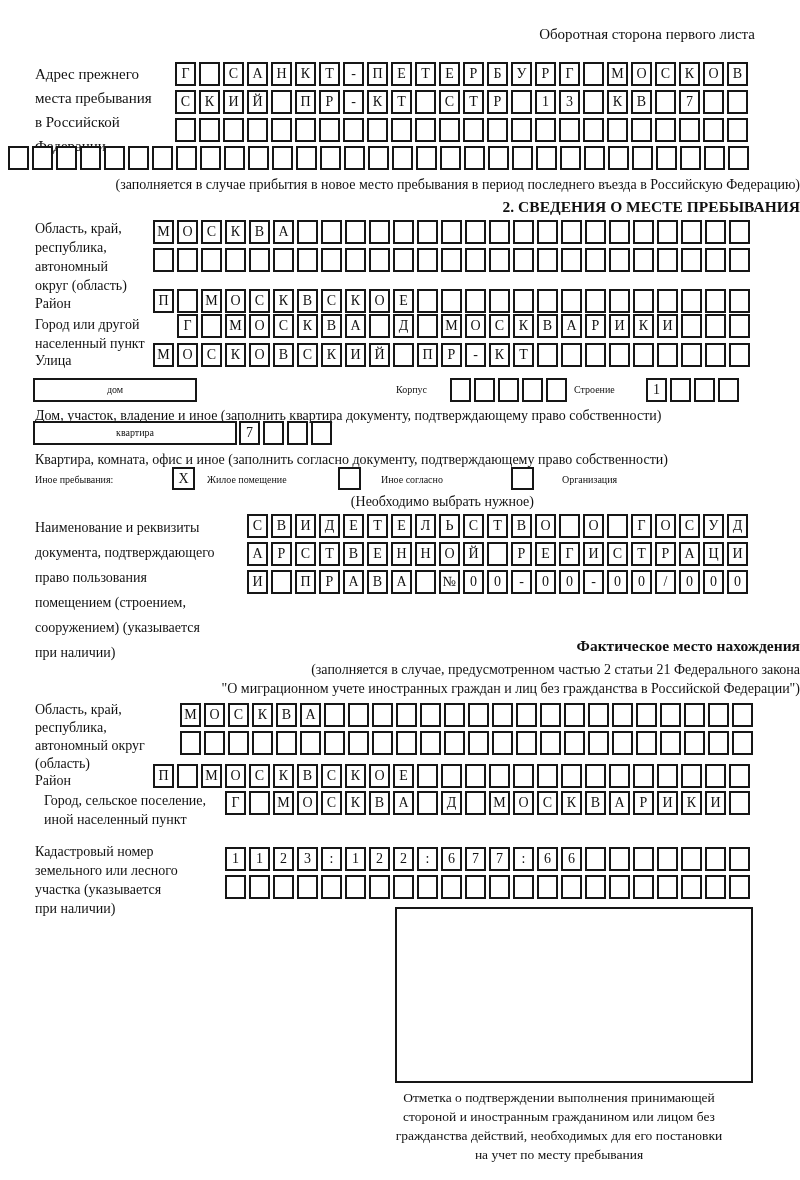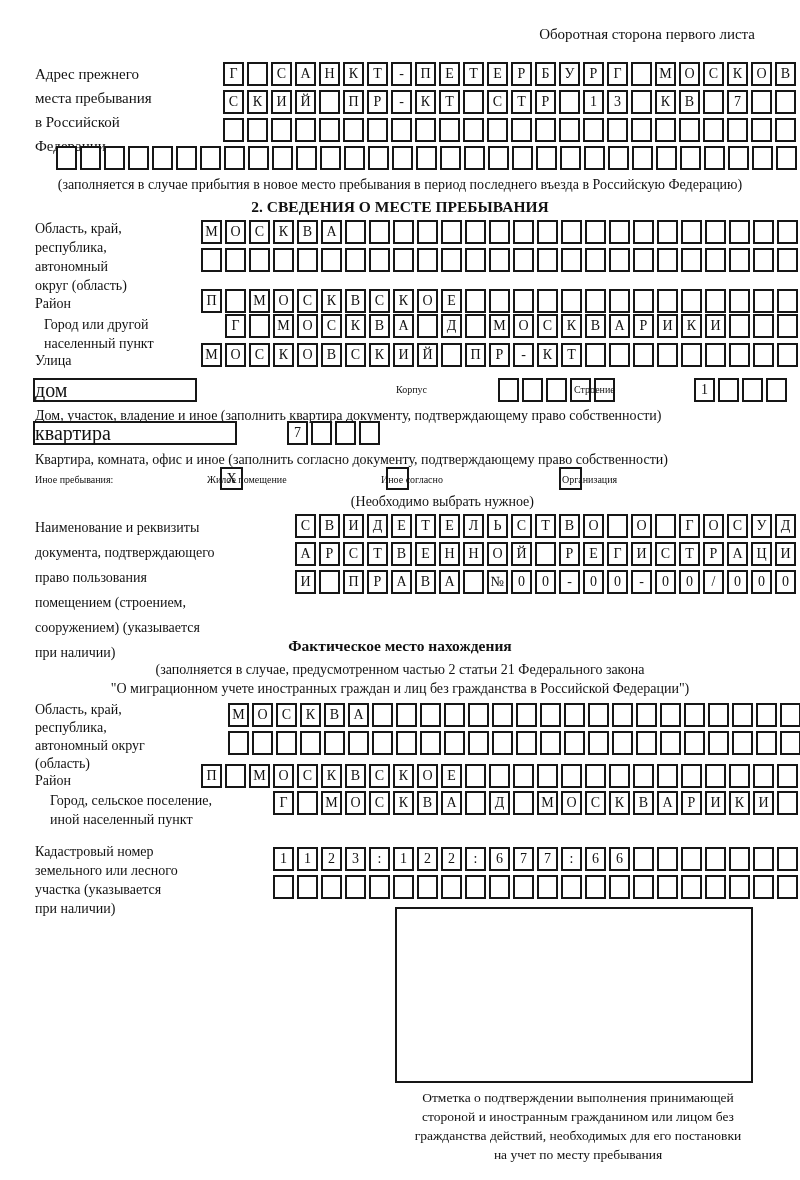--- a/index.html
+++ b/index.html
@@ -4,28 +4,28 @@
 <style>
   html,body{margin:0;padding:0;background:#ffffff;}
   .page{position:relative;width:800px;height:1180px;background:#ffffff;overflow:hidden;
         font-family:"Liberation Serif","DejaVu Serif",serif;color:#111;}
   .t{position:absolute;white-space:pre-line;font-size:14px;line-height:19px;}
   .s1label{font-size:15px;line-height:24px;}
   .doclabel{line-height:25px;}
   .obl3label{line-height:18px;}
   .title{font-size:15px;white-space:nowrap;}
   .heading{font-weight:bold;font-size:15.5px;}
-  .center{left:0;width:800px;text-align:center;}
+  .center{left:0;width:800px;text-align:right;}
   .caption{font-size:14px;}
-  .row{position:absolute;white-space:nowrap;margin-left:48px;}
+  .row{position:absolute;white-space:nowrap;}
   .cell{display:inline-block;width:17px;height:20px;border:2px solid #161616;margin-right:3px;
         text-align:center;font-size:14px;line-height:20px;vertical-align:top;background:#fff;}
   .check .cell{width:19px;height:19px;line-height:19px;}
-  .widebox{position:absolute;height:20px;border:2px solid #161616;
-           font-size:20px;line-height:20px;background:#fff;}
+  .widebox{position:absolute;height:20px;border:2px solid #161616;text-align:center;
+           font-size:10px;line-height:20px;background:#fff;}
   .fieldname{font-size:10px;white-space:nowrap;}
   .stamp{position:absolute;border:2px solid #161616;background:#fff;}
 </style>
 </head>
 <body>
 
 <div class="page">
 
   <div class="t title" style="top:25px;right:45px">Оборотная сторона первого листа</div>
 
@@ -44,21 +44,21 @@
   <div class="t" style="left:35px;top:219px">Область, край,
 республика,
 автономный
 округ (область)</div>
   <div class="row" style="left:153px;top:220px"><span class="cell">М</span><span class="cell">О</span><span class="cell">С</span><span class="cell">К</span><span class="cell">В</span><span class="cell">А</span><span class="cell"></span><span class="cell"></span><span class="cell"></span><span class="cell"></span><span class="cell"></span><span class="cell"></span><span class="cell"></span><span class="cell"></span><span class="cell"></span><span class="cell"></span><span class="cell"></span><span class="cell"></span><span class="cell"></span><span class="cell"></span><span class="cell"></span><span class="cell"></span><span class="cell"></span><span class="cell"></span><span class="cell"></span></div>
   <div class="row" style="left:153px;top:248px"><span class="cell"></span><span class="cell"></span><span class="cell"></span><span class="cell"></span><span class="cell"></span><span class="cell"></span><span class="cell"></span><span class="cell"></span><span class="cell"></span><span class="cell"></span><span class="cell"></span><span class="cell"></span><span class="cell"></span><span class="cell"></span><span class="cell"></span><span class="cell"></span><span class="cell"></span><span class="cell"></span><span class="cell"></span><span class="cell"></span><span class="cell"></span><span class="cell"></span><span class="cell"></span><span class="cell"></span><span class="cell"></span></div>
 
   <div class="t" style="left:35px;top:294px">Район</div>
   <div class="row" style="left:153px;top:289px"><span class="cell">П</span><span class="cell"></span><span class="cell">М</span><span class="cell">О</span><span class="cell">С</span><span class="cell">К</span><span class="cell">В</span><span class="cell">С</span><span class="cell">К</span><span class="cell">О</span><span class="cell">Е</span><span class="cell"></span><span class="cell"></span><span class="cell"></span><span class="cell"></span><span class="cell"></span><span class="cell"></span><span class="cell"></span><span class="cell"></span><span class="cell"></span><span class="cell"></span><span class="cell"></span><span class="cell"></span><span class="cell"></span><span class="cell"></span></div>
 
-  <div class="t" style="left:44px;top:315px">Город или другой
+  <div class="t" style="left:35px;top:315px">Город или другой
 населенный пункт</div>
   <div class="row" style="left:177px;top:314px"><span class="cell">Г</span><span class="cell"></span><span class="cell">М</span><span class="cell">О</span><span class="cell">С</span><span class="cell">К</span><span class="cell">В</span><span class="cell">А</span><span class="cell"></span><span class="cell">Д</span><span class="cell"></span><span class="cell">М</span><span class="cell">О</span><span class="cell">С</span><span class="cell">К</span><span class="cell">В</span><span class="cell">А</span><span class="cell">Р</span><span class="cell">И</span><span class="cell">К</span><span class="cell">И</span><span class="cell"></span><span class="cell"></span><span class="cell"></span></div>
 
   <div class="t" style="left:35px;top:351px">Улица</div>
   <div class="row" style="left:153px;top:343px"><span class="cell">М</span><span class="cell">О</span><span class="cell">С</span><span class="cell">К</span><span class="cell">О</span><span class="cell">В</span><span class="cell">С</span><span class="cell">К</span><span class="cell">И</span><span class="cell">Й</span><span class="cell"></span><span class="cell">П</span><span class="cell">Р</span><span class="cell">-</span><span class="cell">К</span><span class="cell">Т</span><span class="cell"></span><span class="cell"></span><span class="cell"></span><span class="cell"></span><span class="cell"></span><span class="cell"></span><span class="cell"></span><span class="cell"></span><span class="cell"></span></div>
 
   <div class="widebox" style="left:33px;top:378px;width:160px">дом</div>
   <div class="t fieldname" style="left:396px;top:380px">Корпус</div>
   <div class="row" style="left:450px;top:378px"><span class="cell"></span><span class="cell"></span><span class="cell"></span><span class="cell"></span><span class="cell"></span></div>
   <div class="t fieldname" style="left:574px;top:380px">Строение</div>
@@ -95,30 +95,30 @@
   <div class="t obl3label" style="left:35px;top:701px">Область, край,
 республика,
 автономный округ
 (область)</div>
   <div class="row" style="left:180px;top:703px"><span class="cell">М</span><span class="cell">О</span><span class="cell">С</span><span class="cell">К</span><span class="cell">В</span><span class="cell">А</span><span class="cell"></span><span class="cell"></span><span class="cell"></span><span class="cell"></span><span class="cell"></span><span class="cell"></span><span class="cell"></span><span class="cell"></span><span class="cell"></span><span class="cell"></span><span class="cell"></span><span class="cell"></span><span class="cell"></span><span class="cell"></span><span class="cell"></span><span class="cell"></span><span class="cell"></span><span class="cell"></span></div>
   <div class="row" style="left:180px;top:731px"><span class="cell"></span><span class="cell"></span><span class="cell"></span><span class="cell"></span><span class="cell"></span><span class="cell"></span><span class="cell"></span><span class="cell"></span><span class="cell"></span><span class="cell"></span><span class="cell"></span><span class="cell"></span><span class="cell"></span><span class="cell"></span><span class="cell"></span><span class="cell"></span><span class="cell"></span><span class="cell"></span><span class="cell"></span><span class="cell"></span><span class="cell"></span><span class="cell"></span><span class="cell"></span><span class="cell"></span></div>
 
   <div class="t" style="left:35px;top:771px">Район</div>
   <div class="row" style="left:153px;top:764px"><span class="cell">П</span><span class="cell"></span><span class="cell">М</span><span class="cell">О</span><span class="cell">С</span><span class="cell">К</span><span class="cell">В</span><span class="cell">С</span><span class="cell">К</span><span class="cell">О</span><span class="cell">Е</span><span class="cell"></span><span class="cell"></span><span class="cell"></span><span class="cell"></span><span class="cell"></span><span class="cell"></span><span class="cell"></span><span class="cell"></span><span class="cell"></span><span class="cell"></span><span class="cell"></span><span class="cell"></span><span class="cell"></span><span class="cell"></span></div>
 
-  <div class="t" style="left:50px;top:791px">Город, сельское поселение,
+  <div class="t" style="left:44px;top:791px">Город, сельское поселение,
 иной населенный пункт</div>
   <div class="row" style="left:225px;top:791px"><span class="cell">Г</span><span class="cell"></span><span class="cell">М</span><span class="cell">О</span><span class="cell">С</span><span class="cell">К</span><span class="cell">В</span><span class="cell">А</span><span class="cell"></span><span class="cell">Д</span><span class="cell"></span><span class="cell">М</span><span class="cell">О</span><span class="cell">С</span><span class="cell">К</span><span class="cell">В</span><span class="cell">А</span><span class="cell">Р</span><span class="cell">И</span><span class="cell">К</span><span class="cell">И</span><span class="cell"></span></div>
 
   <div class="t" style="left:35px;top:842px">Кадастровый номер
 земельного или лесного
 участка (указывается
 при наличии)</div>
   <div class="row" style="left:225px;top:847px"><span class="cell">1</span><span class="cell">1</span><span class="cell">2</span><span class="cell">3</span><span class="cell">:</span><span class="cell">1</span><span class="cell">2</span><span class="cell">2</span><span class="cell">:</span><span class="cell">6</span><span class="cell">7</span><span class="cell">7</span><span class="cell">:</span><span class="cell">6</span><span class="cell">6</span><span class="cell"></span><span class="cell"></span><span class="cell"></span><span class="cell"></span><span class="cell"></span><span class="cell"></span><span class="cell"></span></div>
   <div class="row" style="left:225px;top:875px"><span class="cell"></span><span class="cell"></span><span class="cell"></span><span class="cell"></span><span class="cell"></span><span class="cell"></span><span class="cell"></span><span class="cell"></span><span class="cell"></span><span class="cell"></span><span class="cell"></span><span class="cell"></span><span class="cell"></span><span class="cell"></span><span class="cell"></span><span class="cell"></span><span class="cell"></span><span class="cell"></span><span class="cell"></span><span class="cell"></span><span class="cell"></span><span class="cell"></span></div>
 
   <div class="stamp" style="left:395px;top:907px;width:354px;height:172px"></div>
-  <div class="t" style="left:378px;top:1088px;width:400px;text-align:center;font-size:13.5px">Отметка о подтверждении выполнения принимающей
+  <div class="t" style="left:359px;top:1088px;width:400px;text-align:center;font-size:13.5px">Отметка о подтверждении выполнения принимающей
 стороной и иностранным гражданином или лицом без
 гражданства действий, необходимых для его постановки
 на учет по месту пребывания</div>
 
 </div>
 
 </body></html>

